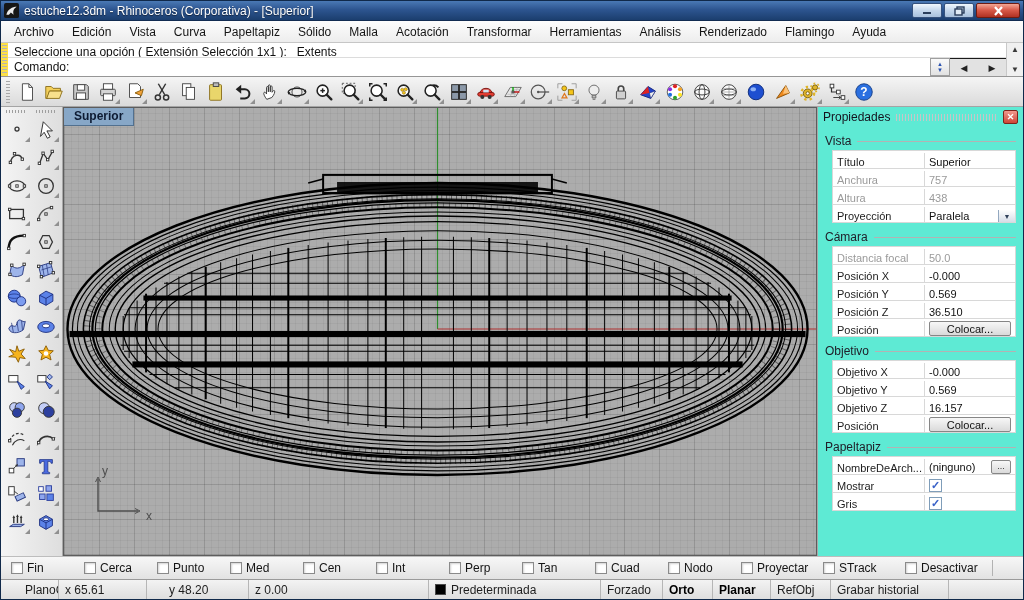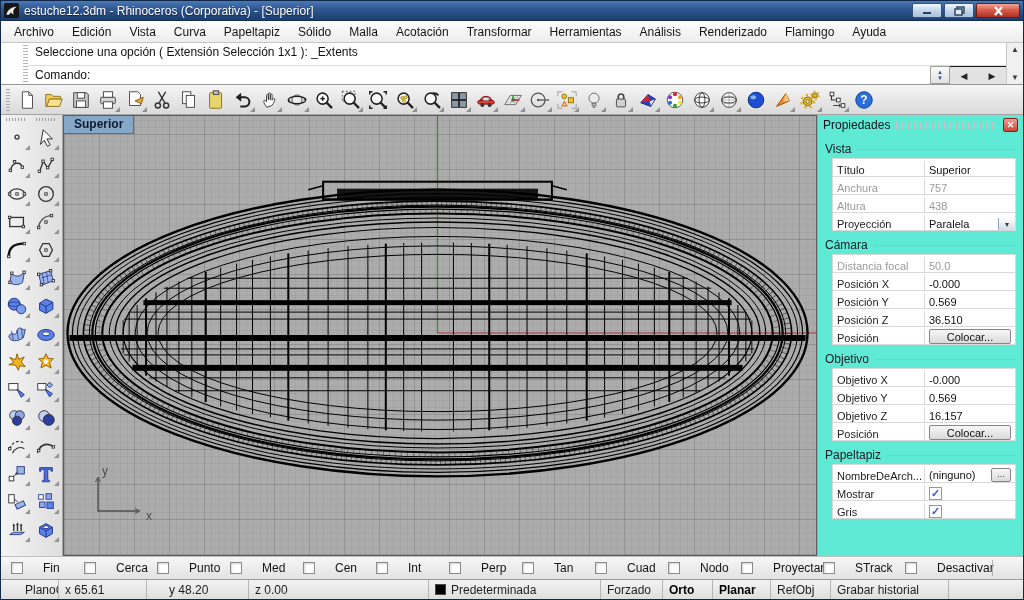--- a/index.html
+++ b/index.html
@@ -12,21 +12,21 @@
   .title-text{color:#fff;font-size:12px;flex:1;white-space:nowrap;overflow:hidden;text-shadow:0 1px 1px rgba(0,0,0,.55);}
   .win-buttons{display:flex;gap:2px;}
   .winbtn{width:30px;height:15px;border:1px solid #35517c;border-radius:2px;background:linear-gradient(#f0f7fd,#c4d7ec 50%,#a8c1dd);display:flex;align-items:center;justify-content:center;}
   .winbtn.close{width:44px;background:linear-gradient(#f3a795,#da5c4b 45%,#b03122);border-color:#6e1c12;}
 
   
   .menubar{height:22px;flex:0 0 auto;background:linear-gradient(#fdfdfd,#ededed);border-bottom:1px solid #c6c6c6;display:flex;align-items:center;padding-left:4px;font-size:12px;color:#151515;}
   .menu-item{padding:3px 9px;cursor:default;}
 
   
-  .cmdarea{height:42px;flex:0 0 auto;display:flex;background:#ffffff;border-bottom:1px solid #969696;padding-left:21px;}
+  .cmdarea{height:34px;flex:0 0 auto;display:flex;background:#fde047;border-bottom:1px solid #969696;}
   .vgrip{width:5px;background:repeating-linear-gradient(180deg,#b5b5b5 0 1px,transparent 1px 3px);margin:2px 1px;}
   .cmd-left{flex:1;display:flex;flex-direction:column;min-width:0;}
   .cmd-history{flex:1;background:#fff;border-bottom:1px solid #dcdcdc;font-size:12px;color:#111;padding:2px 6px;white-space:nowrap;overflow:hidden;}
   .cmd-prompt-row{flex:1;display:flex;min-width:0;}
   .cmd-prompt{flex:1;background:#fff;font-size:12px;color:#111;padding:2px 6px;white-space:nowrap;overflow:hidden;}
   .cmd-spin{width:20px;flex:0 0 auto;background:linear-gradient(#fafafa,#e2e2e2);border:1px solid #9f9f9f;display:flex;flex-direction:column;align-items:center;justify-content:center;font-size:6px;line-height:6px;color:#2a52b0;}
   .cmd-nav{width:56px;flex:0 0 auto;background:#e2e2e2;border-top:1px solid #1a1a1a;display:flex;align-items:center;justify-content:space-around;font-size:9px;color:#222;}
   .cmd-scroll{width:17px;flex:0 0 auto;background:#f0f0f0;border-left:1px solid #c8c8c8;display:flex;flex-direction:column;justify-content:space-between;align-items:center;font-size:8px;color:#3a3a3a;padding:2px 0;}
 
   
@@ -66,21 +66,21 @@
   .plabel{width:92px;flex:0 0 auto;padding:3px 4px 0;border-right:1px solid #d8d8d8;color:#1c1c1c;white-space:nowrap;overflow:hidden;}
   .pval{flex:1;display:flex;align-items:center;padding:0 4px;color:#101010;position:relative;min-width:0;white-space:nowrap;overflow:hidden;}
   .prow.disabled .plabel,.prow.disabled .pval{color:#9a9a9a;}
   .drop-btn{position:absolute;right:0;top:0;bottom:0;width:17px;border-left:1px solid #93a8c0;background:linear-gradient(#fefefe,#d6dde7);display:flex;align-items:center;justify-content:center;font-size:7px;color:#30405a;}
   .btn-colocar{flex:1;height:15px;border:1px solid #868686;border-radius:2px;background:linear-gradient(#f7f7f7,#dadada);font-size:11px;font-family:inherit;color:#111;padding:0;}
   .btn-dots{width:20px;height:14px;flex:0 0 auto;margin-left:4px;border:1px solid #868686;border-radius:2px;background:linear-gradient(#f7f7f7,#dadada);font-size:9px;line-height:11px;text-align:center;color:#333;}
   .chk{width:13px;height:13px;border:1px solid #7f9db9;background:#fff;color:#3a62c8;font-size:11px;line-height:11px;text-align:center;font-weight:bold;}
 
   
   .osnap{height:24px;flex:0 0 auto;background:linear-gradient(#f7f7f7,#e2e2e2);border-top:1px solid #bdbdbd;border-bottom:1px solid #9a9a9a;display:flex;align-items:center;padding-left:3px;font-size:12px;color:#141414;}
-  .osnap-item{display:flex;align-items:center;gap:20px;width:73px;flex:0 0 auto;}
+  .osnap-item{display:flex;align-items:center;gap:4px;width:73px;flex:0 0 auto;}
   .osnap-item.wide{width:82px;}
   .osnap-item .box{width:12px;height:12px;border:1px solid #8a8a8a;background:#fff;box-shadow:inset 1px 1px 2px rgba(0,0,0,.18);flex:0 0 auto;}
   .vsep{width:1px;height:16px;background:#b2b2b2;margin:0 5px;flex:0 0 auto;}
 
   .statusbar{height:19px;flex:0 0 auto;background:linear-gradient(#f3f3f3,#dedede);display:flex;align-items:stretch;font-size:12px;color:#1e1e1e;overflow:hidden;}
   .scell{display:flex;align-items:center;padding:0 6px;border-right:1px solid #b6b6b6;white-space:nowrap;overflow:hidden;flex:0 0 auto;}
   .scell.active{font-weight:bold;color:#000;}
   .scell.fill{flex:1;border-right:none;}
   .swatch{width:11px;height:11px;background:#000;border:1px solid #4a4a4a;margin-right:5px;flex:0 0 auto;}
 </style>

